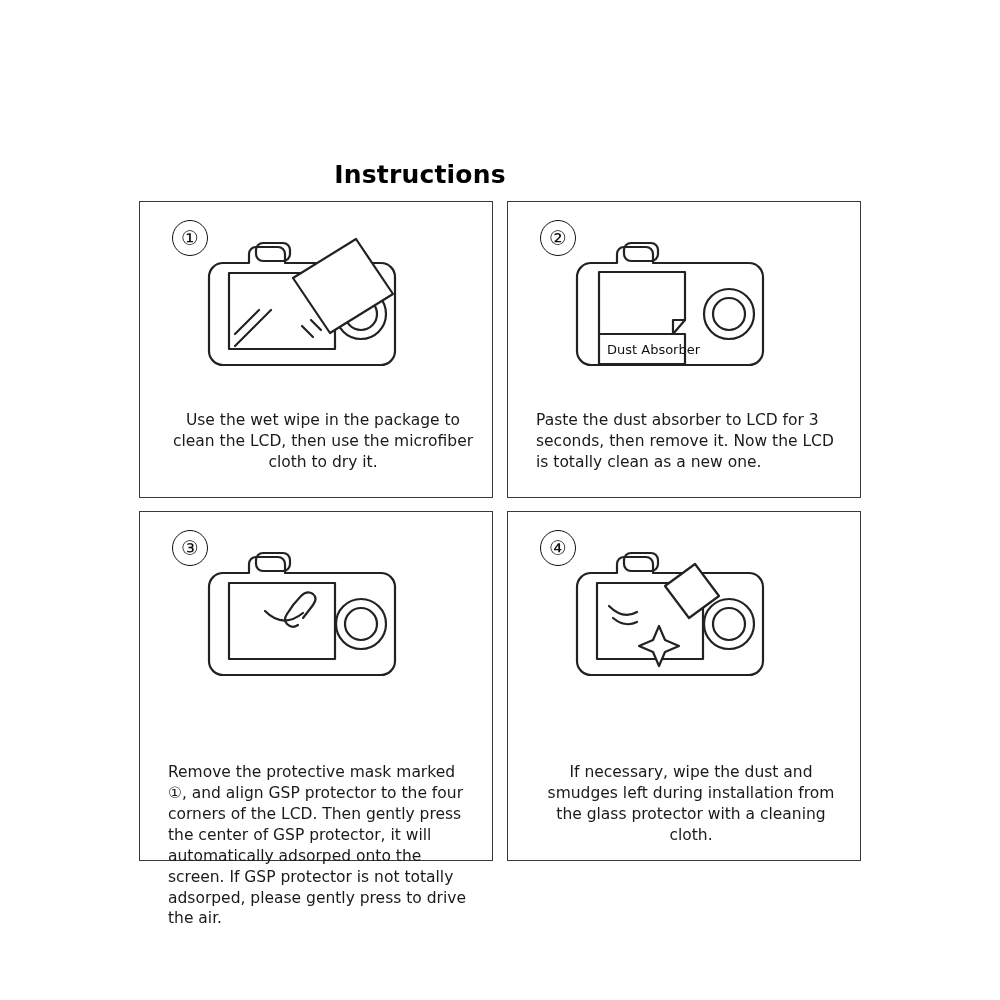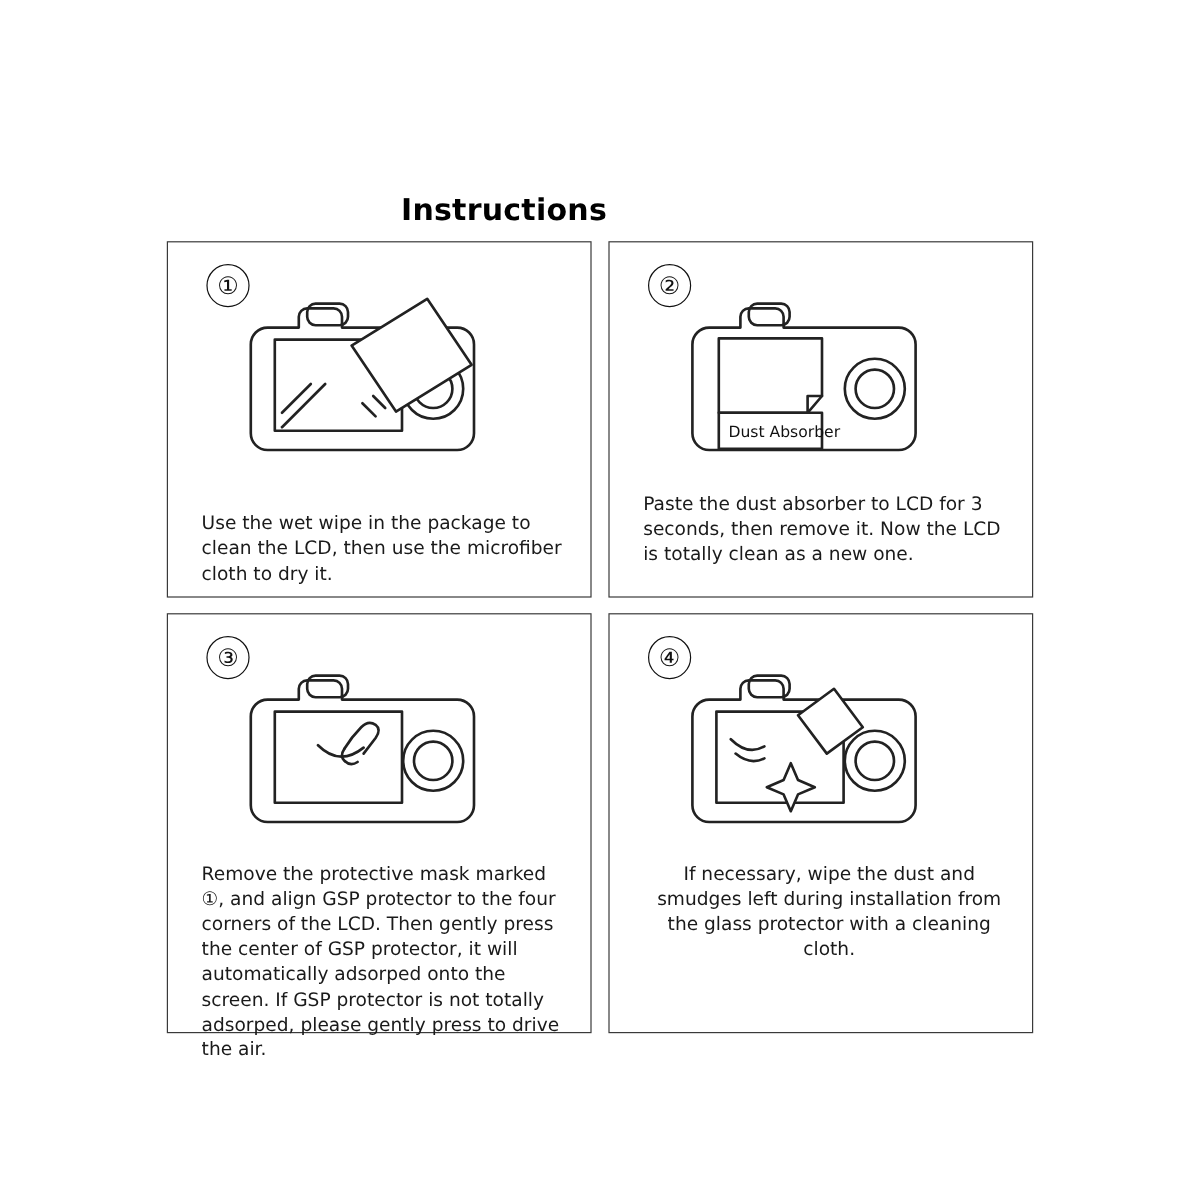--- a/index.html
+++ b/index.html
@@ -61,39 +61,39 @@
     border-radius: 50%;
     font-size: 20px;
     line-height: 34px;
     text-align: center;
     color: #111;
     box-sizing: border-box;
   }
   .art {
     position: absolute;
     left: 0;
-    top: 24px;
+    top: 14px;
     width: 100%;
     height: 190px;
   }
   .art svg { display: block; margin: 0 auto; }
 
   .caption {
     position: absolute;
     left: 28px;
     right: 14px;
     font-size: 15.5px;
     line-height: 1.35;
     color: #1a1a1a;
     white-space: pre-line;
   }
-  .cap1 { top: 224px; }
+  .cap1 { top: 208px; text-align: center; }
   .cap2 { top: 208px; }
 
-  .p3 .caption, .p4 .caption { position: absolute; }
+  .p3 .caption, .p4 .caption { position: absolute; margin-top: 44px; }
   .p3 .caption { top: 206px; }
   .p4 .caption { top: 206px; text-align: center; }
 
   .dust-label {
     font-size: 13px;
     font-family: "DejaVu Sans", sans-serif;
     fill: #111;
   }
 </style>
 </head>

